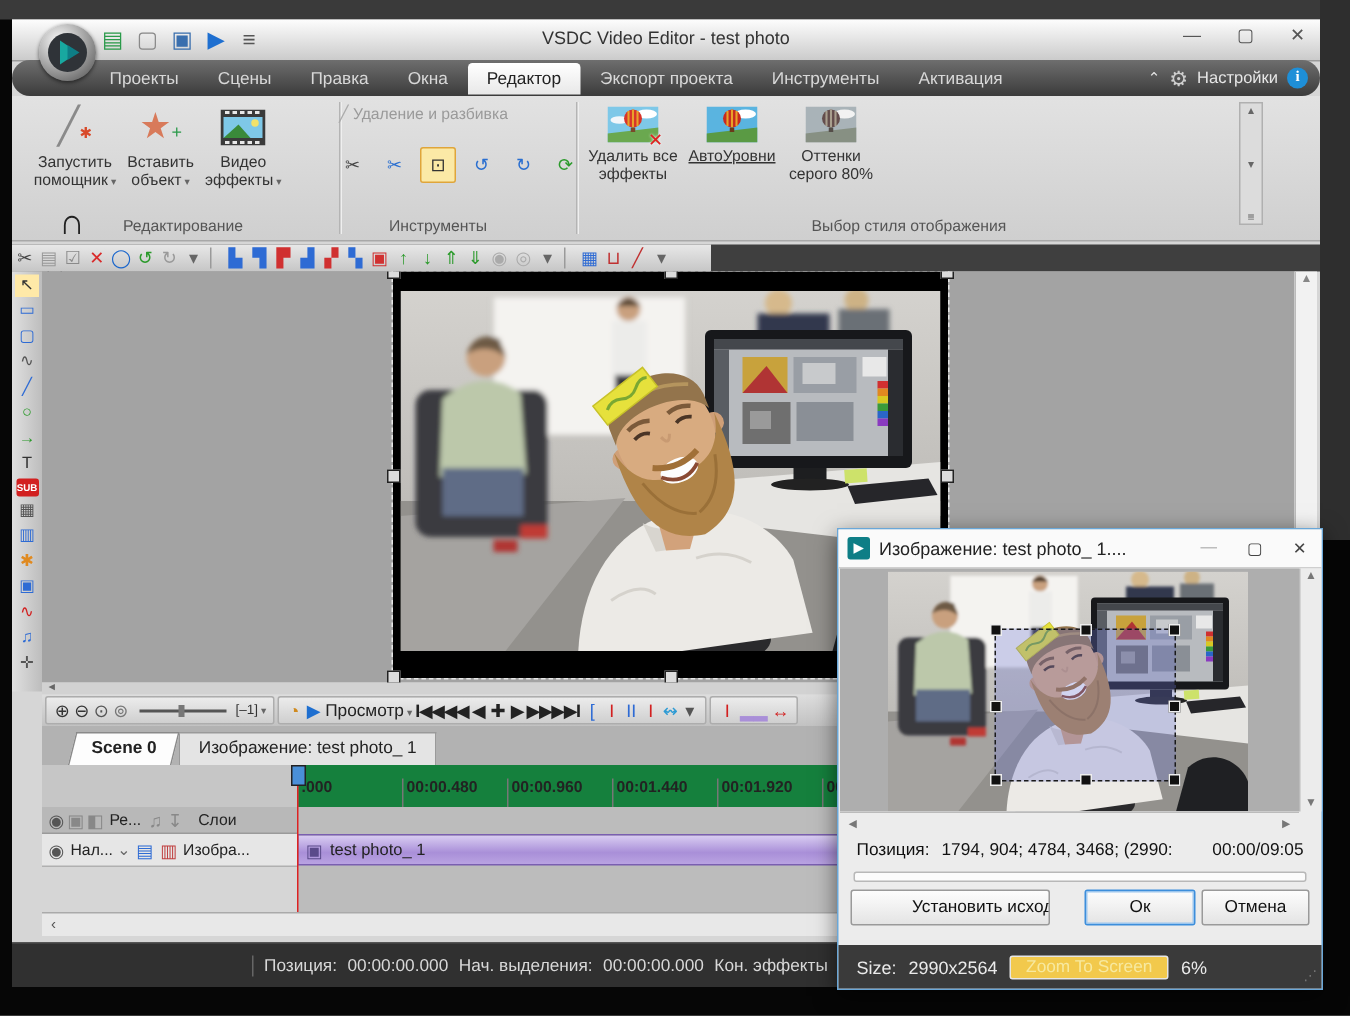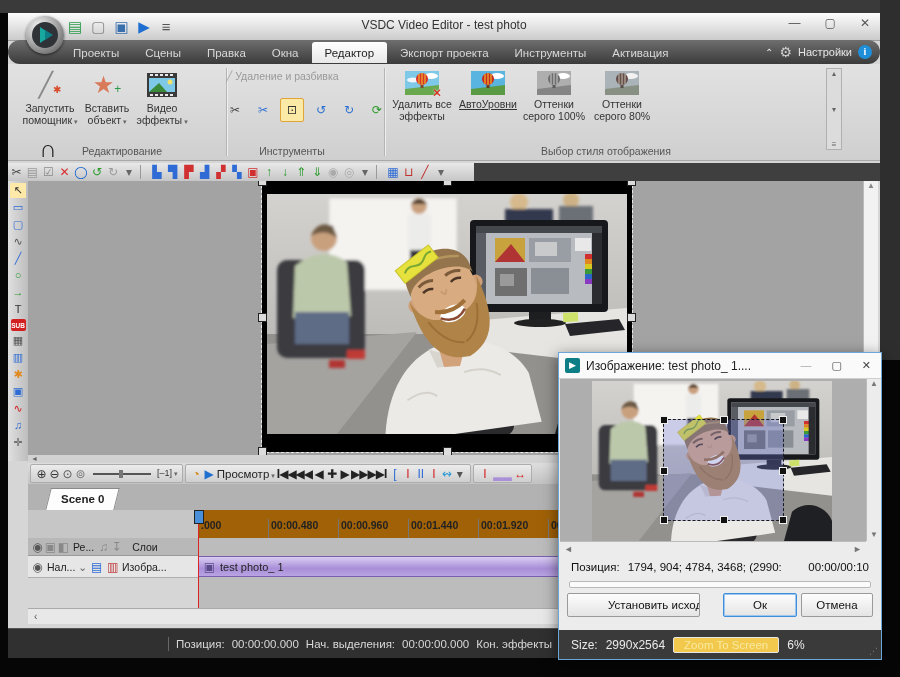--- a/index.html
+++ b/index.html
@@ -75,21 +75,21 @@
   #preview-btn{display:flex;align-items:center;gap:3px;font-size:11.5px;color:#222;}
   #preview-btn .play{color:#1e6fd0;font-size:12px;}
   .transport{font-weight:bold;letter-spacing:-1px;}
   
   #tl-tabs{left:20px;top:471px;width:852px;height:26px;background:#b2b2b2;display:flex;align-items:flex-end;padding-left:20px;box-sizing:border-box;}
   .scene-tab{background:#fdfdfd;border:1px solid #8a8a8a;border-bottom:none;padding:4px 12px 5px;font-weight:bold;font-size:11.5px;transform:skewX(-14deg);}
   .scene-tab>span{display:inline-block;transform:skewX(14deg);}
   .img-tab{background:#e4e4e4;border:1px solid #9a9a9a;border-bottom:none;padding:4px 12px 5px;font-size:11.5px;margin-left:2px;}
   
   #ruler-left{left:20px;top:497px;width:170px;height:28px;background:#c6c6c6;border-right:1px solid #999;}
-  #ruler{left:190px;top:497px;width:682px;height:28px;background:#a16207;border-bottom:3px solid #b91c1c;display:flex;align-items:flex-end;overflow:hidden;}
+  #ruler{left:190px;top:497px;width:682px;height:28px;background:#15803d;border-bottom:3px solid #b91c1c;display:flex;align-items:flex-end;overflow:hidden;}
   #ruler .tick{width:67px;flex:0 0 67px;font-size:10.5px;font-weight:bold;color:#222;border-left:1px solid #777;padding:0 0 7px 2px;}
   #cols-head{left:20px;top:525px;width:170px;height:18px;background:#b8b8b8;border-bottom:1px solid #9a9a9a;display:flex;align-items:center;gap:3px;padding-left:3px;box-sizing:border-box;font-size:10.5px;}
   #track-row{left:20px;top:543px;width:170px;height:22px;background:#e6e6e6;border-bottom:1px solid #b0b0b0;display:flex;align-items:center;gap:3px;padding-left:3px;box-sizing:border-box;font-size:10.5px;}
   #tracks-bg{left:190px;top:525px;width:682px;height:70px;background:#bcbcbc;}
   #clip{position:absolute;left:0px;top:18px;height:21px;width:660px;background:linear-gradient(#d9cdf2,#a98fd8 60%,#b9a3e2);border:1px solid #7a5fb0;box-sizing:border-box;display:flex;align-items:center;gap:4px;padding-left:4px;font-size:11px;color:#222;}
   #playhead{left:190px;top:497px;width:1px;height:98px;background:#d22;z-index:6;}
   #playhead-top{left:186px;top:497px;width:8px;height:12px;background:#4a90d8;border:1px solid #222;z-index:7;}
   #tl-hscroll{left:20px;top:595px;width:852px;height:16px;background:#e8e8e8;border-top:1px solid #aaa;color:#555;font-size:10px;line-height:15px;padding-left:6px;box-sizing:border-box;}
   
   #statusbar{left:0;top:615px;width:872px;height:30px;background:#303030;border-top:1px solid #555;color:#d8d8d8;
@@ -339,33 +339,20 @@
                 <rect width="34" height="24" fill="#5ab4e0"></rect>
                 <path d="M0 18 L34 14 L34 24 L0 24 Z" fill="#5a9a44"></path>
                 <ellipse cx="26" cy="5" rx="7" ry="3" fill="#fff"></ellipse>
                 <circle cx="17" cy="8" r="6" fill="#c82a20"></circle>
                 <path d="M14 3 L14 13 M17 2 L17 14 M20 3 L20 13" stroke="#e8a22a" stroke-width="1.4"></path>
                 <rect x="15.5" y="14" width="3" height="3" fill="#6a3a1a"></rect>
               </svg>
           </span>
           <span>АвтоУровни</span>
         </div>
-        <div class="sbtn gs100">
-          <span class="thumb">
-            <svg width="34" height="24" viewBox="0 0 34 24">
-                <rect width="34" height="24" fill="#9ab2c2"></rect>
-                <path d="M0 18 L34 14 L34 24 L0 24 Z" fill="#7a8a74"></path>
-                <ellipse cx="26" cy="5" rx="7" ry="3" fill="#fff"></ellipse>
-                <circle cx="17" cy="8" r="6" fill="#b85a50"></circle>
-                <path d="M14 3 L14 13 M17 2 L17 14 M20 3 L20 13" stroke="#c8b27a" stroke-width="1.4"></path>
-                <rect x="15.5" y="14" width="3" height="3" fill="#6a5a4a"></rect>
-              </svg>
-          </span>
-          <span>Оттенки серого 100%</span>
-        </div>
         <div class="sbtn gs80">
           <span class="thumb">
             <svg width="34" height="24" viewBox="0 0 34 24">
                 <rect width="34" height="24" fill="#7ec8e8"></rect>
                 <path d="M0 18 L34 14 L34 24 L0 24 Z" fill="#6aa84f"></path>
                 <ellipse cx="26" cy="5" rx="7" ry="3" fill="#fff"></ellipse>
                 <circle cx="17" cy="8" r="6" fill="#d8342a"></circle>
                 <path d="M14 3 L14 13 M17 2 L17 14 M20 3 L20 13" stroke="#e8a22a" stroke-width="1.4"></path>
                 <rect x="15.5" y="14" width="3" height="3" fill="#7a4a2a"></rect>
               </svg>
@@ -471,20 +458,21 @@
     </div>
     <div class="tl-grp">
         <span class="gi" style="color: rgb(210, 32, 32);">Ι</span>
         <span class="gi" style="color: rgb(169, 143, 216);">▂▂</span>
         <span class="gi" style="color: rgb(210, 32, 32);">↔</span>
       </div>
   </div>
 
   <div class="abs" id="tl-tabs">
     <div class="scene-tab"><span>Scene 0</span></div>
+    <div class="img-tab"><span>Изображение: test photo_ 1</span></div>
   </div>
 
   <div class="abs" id="ruler-left"></div>
   <div class="abs" id="ruler">
       <span class="tick">.000</span>
       <span class="tick">00:00.480</span>
       <span class="tick">00:00.960</span>
       <span class="tick">00:01.440</span>
       <span class="tick">00:01.920</span>
       <span class="tick">00:02.400</span>
@@ -553,21 +541,21 @@
   </div>
   <div class="abs" id="dlg-vscroll">▲<div style="position:absolute;bottom:2px;left:0;width:100%;">▼</div></div>
   <div class="abs" id="dlg-hscroll">
       <span>◄</span>
       <span>►</span>
     </div>
   <div class="abs" id="dlg-info">
     <span>Позиция:</span>
     <span>1794, 904; 4784, 3468; (2990:</span>
     <span style="flex:1"></span>
-    <span>00:00/00:10</span>
+    <span>00:00/09:05</span>
   </div>
   <div class="abs" id="dlg-progress"></div>
   <div class="abs dbtn" id="btn-reset">Установить исходный разме</div>
   <div class="abs dbtn" id="btn-ok">Ок</div>
   <div class="abs dbtn" id="btn-cancel">Отмена</div>
   <div class="abs" id="dlg-status">
     <span>Size:</span>
     <span>2990x2564</span>
     <span id="zoom-badge">Zoom To Screen</span>
     <span>6%</span>

